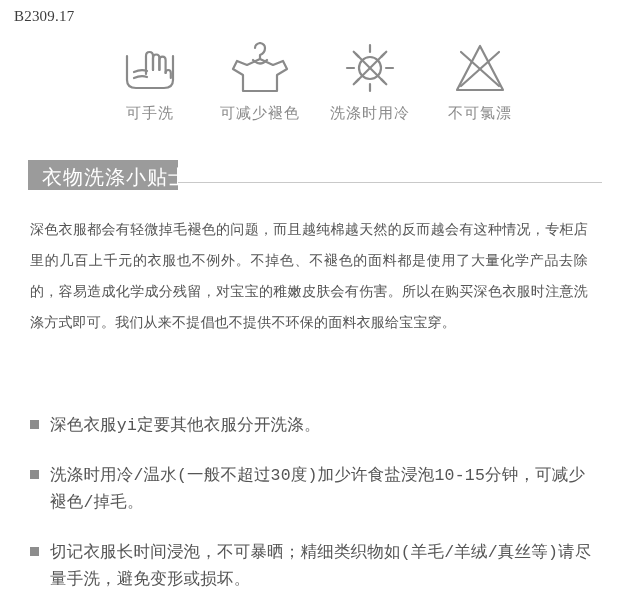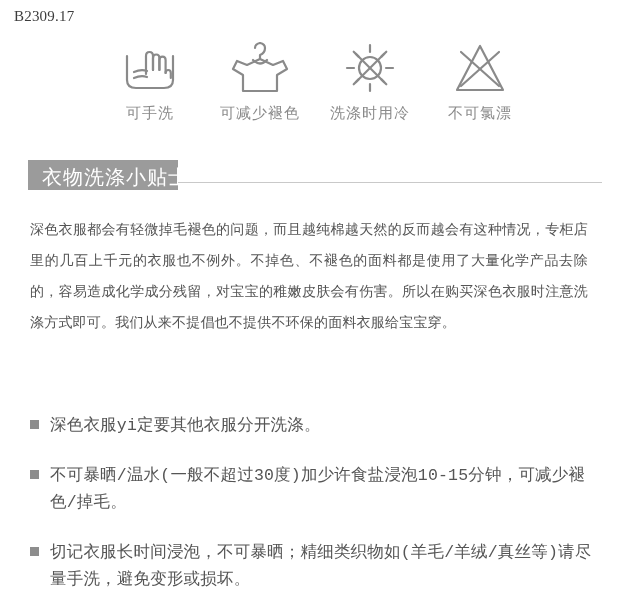--- a/index.html
+++ b/index.html
@@ -217,21 +217,21 @@
 
   <div class="bullets">
 
     <div class="bullet-item">
       <div class="bullet-marker"></div>
       <div class="bullet-text">深色衣服yi定要其他衣服分开洗涤。</div>
     </div>
 
     <div class="bullet-item">
       <div class="bullet-marker"></div>
-      <div class="bullet-text">不可暴晒/温水(一般不超过30度)加少许食盐浸泡10-15分钟，可减少褪色/掉毛。</div>
+      <div class="bullet-text">洗涤时用冷/温水(一般不超过30度)加少许食盐浸泡10-15分钟，可减少褪色/掉毛。</div>
     </div>
 
     <div class="bullet-item">
       <div class="bullet-marker"></div>
       <div class="bullet-text">切记衣服长时间浸泡，不可暴晒；精细类织物如(羊毛/羊绒/真丝等)请尽量手洗，避免变形或损坏。</div>
     </div>
 
   </div>
 
 </div>

